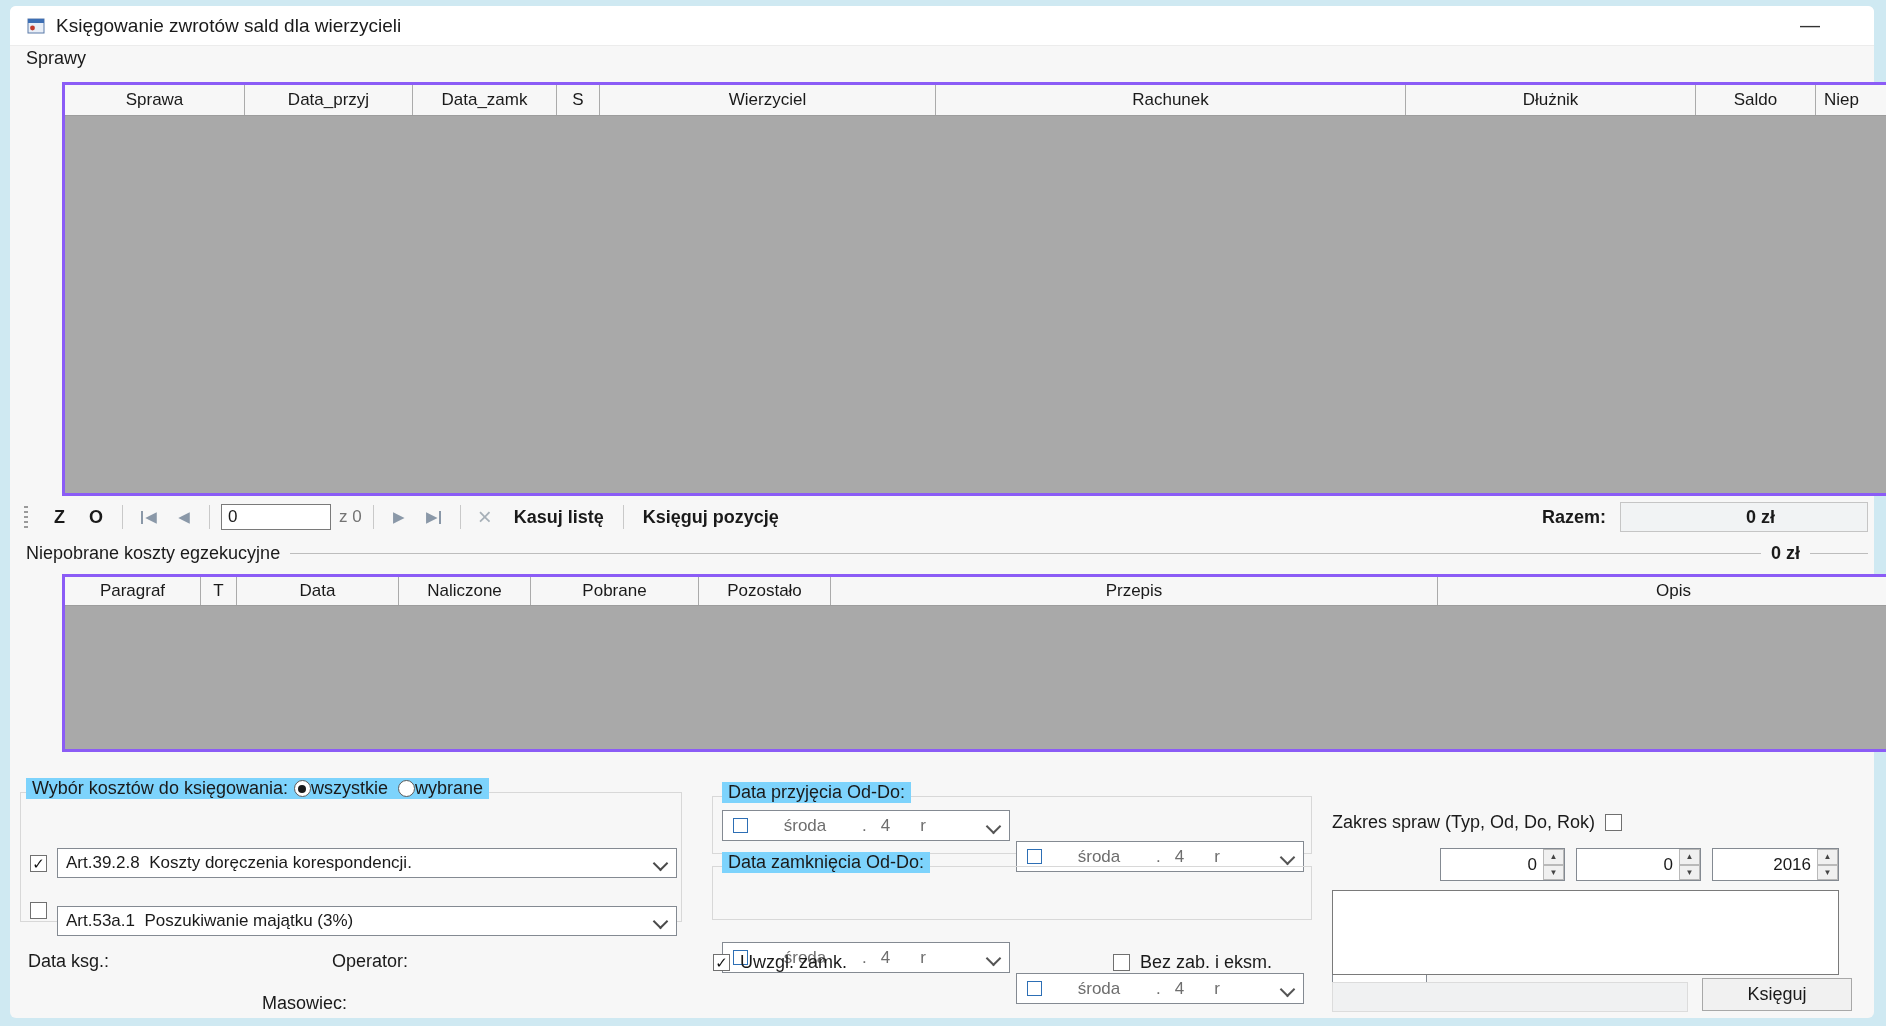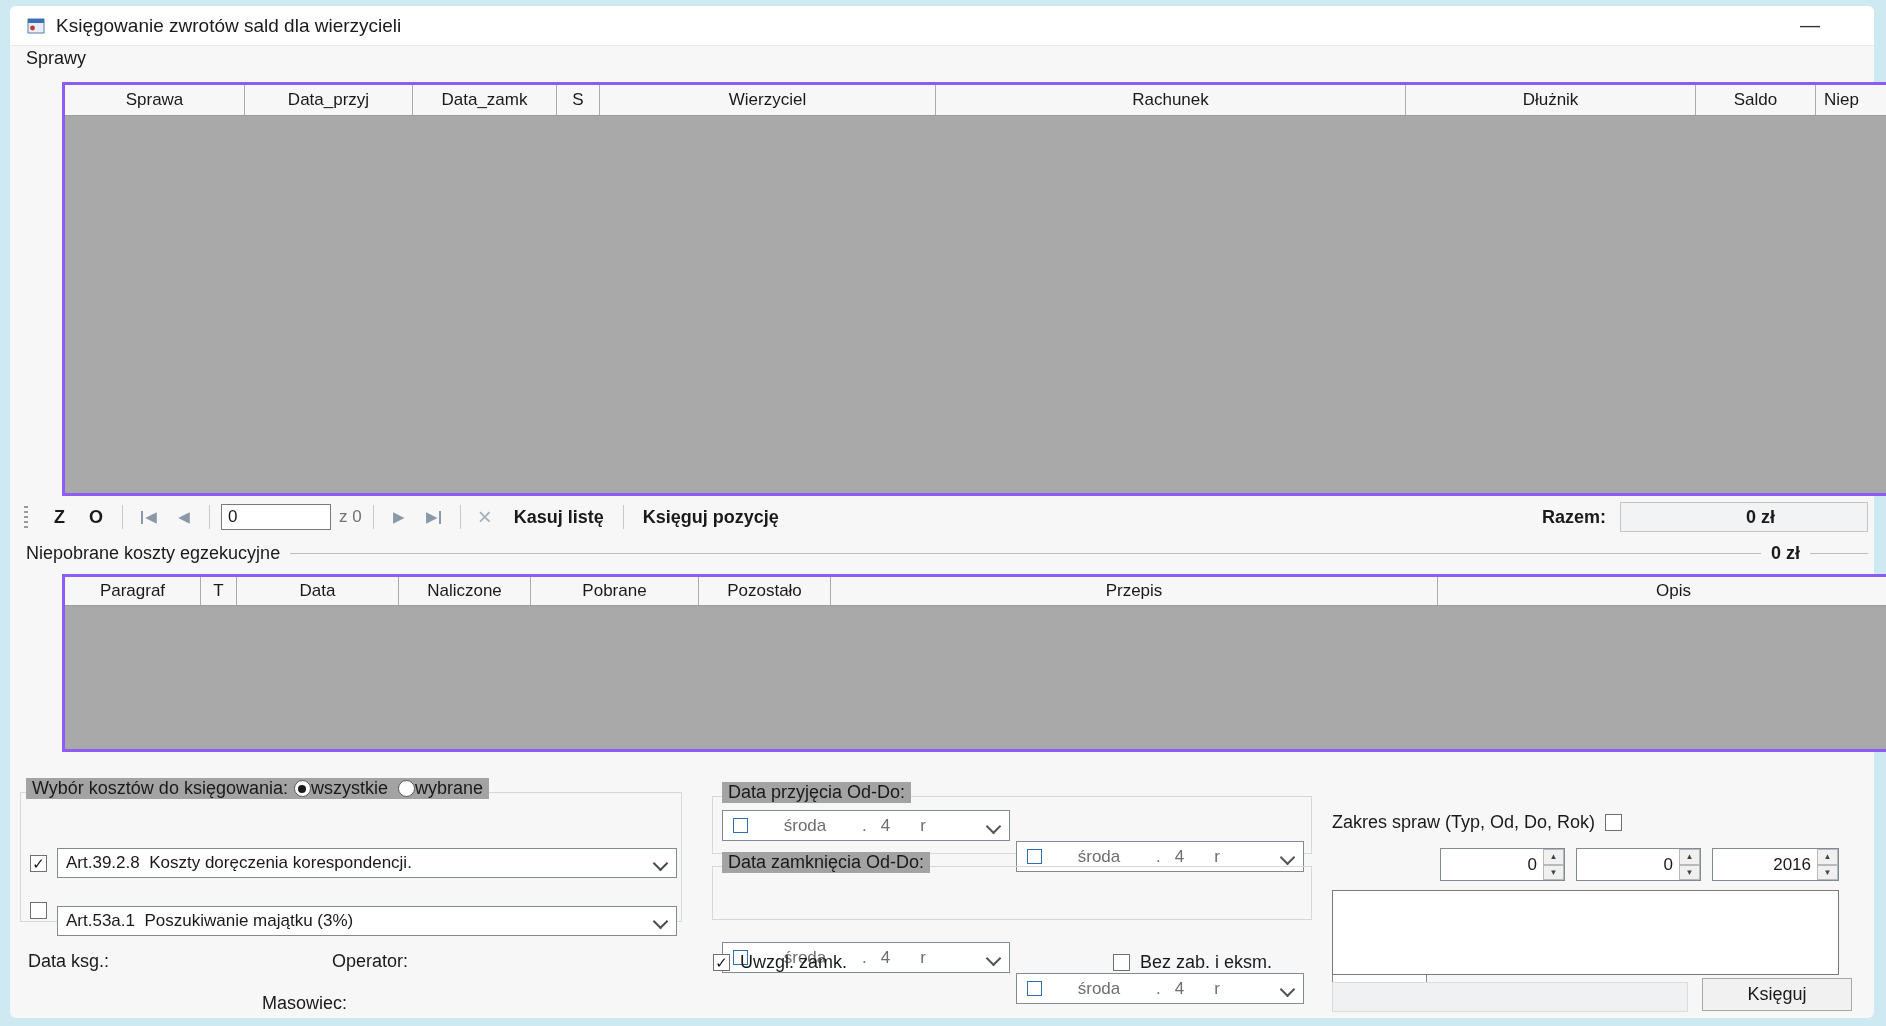--- a/index.html
+++ b/index.html
@@ -55,21 +55,21 @@
                font-size:18px;font-weight:bold;}
 
   
   .koszty-hdr{left:26px;top:540px;width:1842px;height:26px;display:flex;align-items:center;}
   .hline{height:1px;background:#bdbdbd;flex:1;margin:0 10px;}
   .hline.short{flex:0 0 58px;margin-right:0;}
   .bold18{font-size:18px;font-weight:bold;}
 
   
   .gbox{border:1px solid #d8d8d8;box-sizing:border-box;}
-  .legend{position:absolute;background:#a3a3a3;padding:0 6px;display:flex;align-items:center;font-size:18px;}
+  .legend{position:absolute;background:#7dd3fc;padding:0 6px;display:flex;align-items:center;font-size:18px;}
 
   
   .cb{width:17px;height:17px;background:#fff;border:1px solid #707070;box-sizing:border-box;
       display:flex;align-items:center;justify-content:center;}
   .cb i{font-size:15px;line-height:1;color:#111;}
   .radio{width:17px;height:17px;border-radius:50%;border:1px solid #5a5a5a;background:#fff;
          box-sizing:border-box;display:flex;align-items:center;justify-content:center;}
   .radio .dot{width:8px;height:8px;border-radius:50%;background:#1a1a1a;}
   .combo{position:relative;display:flex;align-items:center;background:#fff;border:1px solid #848a92;
          box-sizing:border-box;padding:0 30px 0 8px;font-size:17px;white-space:nowrap;overflow:hidden;}

